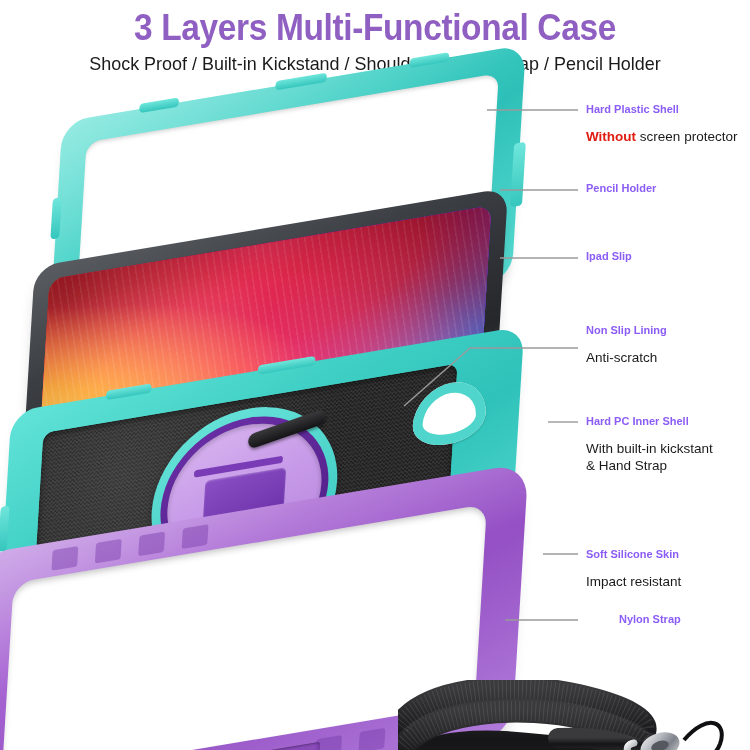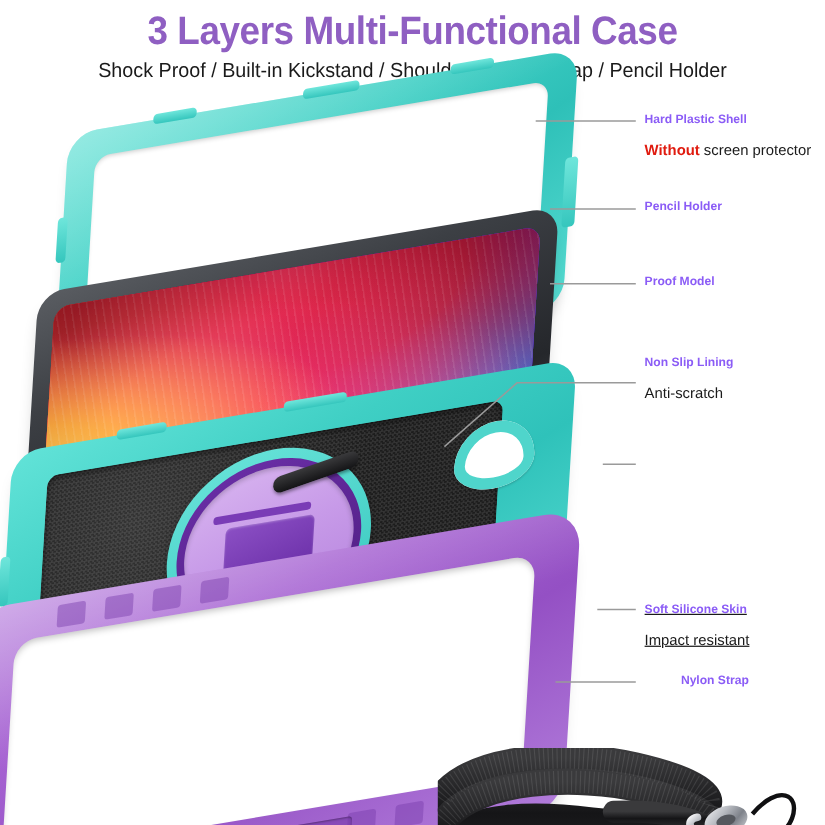--- a/index.html
+++ b/index.html
@@ -422,30 +422,35 @@
   <div class="callout" style="left:586px; top:99px;">
     <div class="lbl">Hard Plastic Shell</div>
     <div class="sub"><span class="em">Without</span><span> screen protector</span></div>
   </div>
 
   <div class="callout" style="left:586px; top:178px;">
     <div class="lbl">Pencil Holder</div>
   </div>
 
   <div class="callout" style="left:586px; top:246px;">
-    <div class="lbl">Proof Model</div>
+    <div class="lbl">Ipad Slip</div>
   </div>
 
   <div class="callout" style="left:586px; top:320px;">
     <div class="lbl">Non Slip Lining</div>
     <div class="sub">Anti-scratch</div>
   </div>
 
-
-  <div class="callout" style="left:586px; top:544px;text-decoration:underline;">
+  <div class="callout" style="left:586px; top:411px;">
+    <div class="lbl">Hard PC Inner Shell</div>
+    <div class="sub">With built-in kickstant</div>
+    <div class="sub" style="margin-top:0;">&amp; Hand Strap</div>
+  </div>
+
+  <div class="callout" style="left:586px; top:544px;">
     <div class="lbl">Soft Silicone Skin</div>
     <div class="sub">Impact resistant</div>
   </div>
 
   <div class="callout" style="left:619px; top:609px;">
     <div class="lbl">Nylon Strap</div>
   </div>
 
 </div>
 

